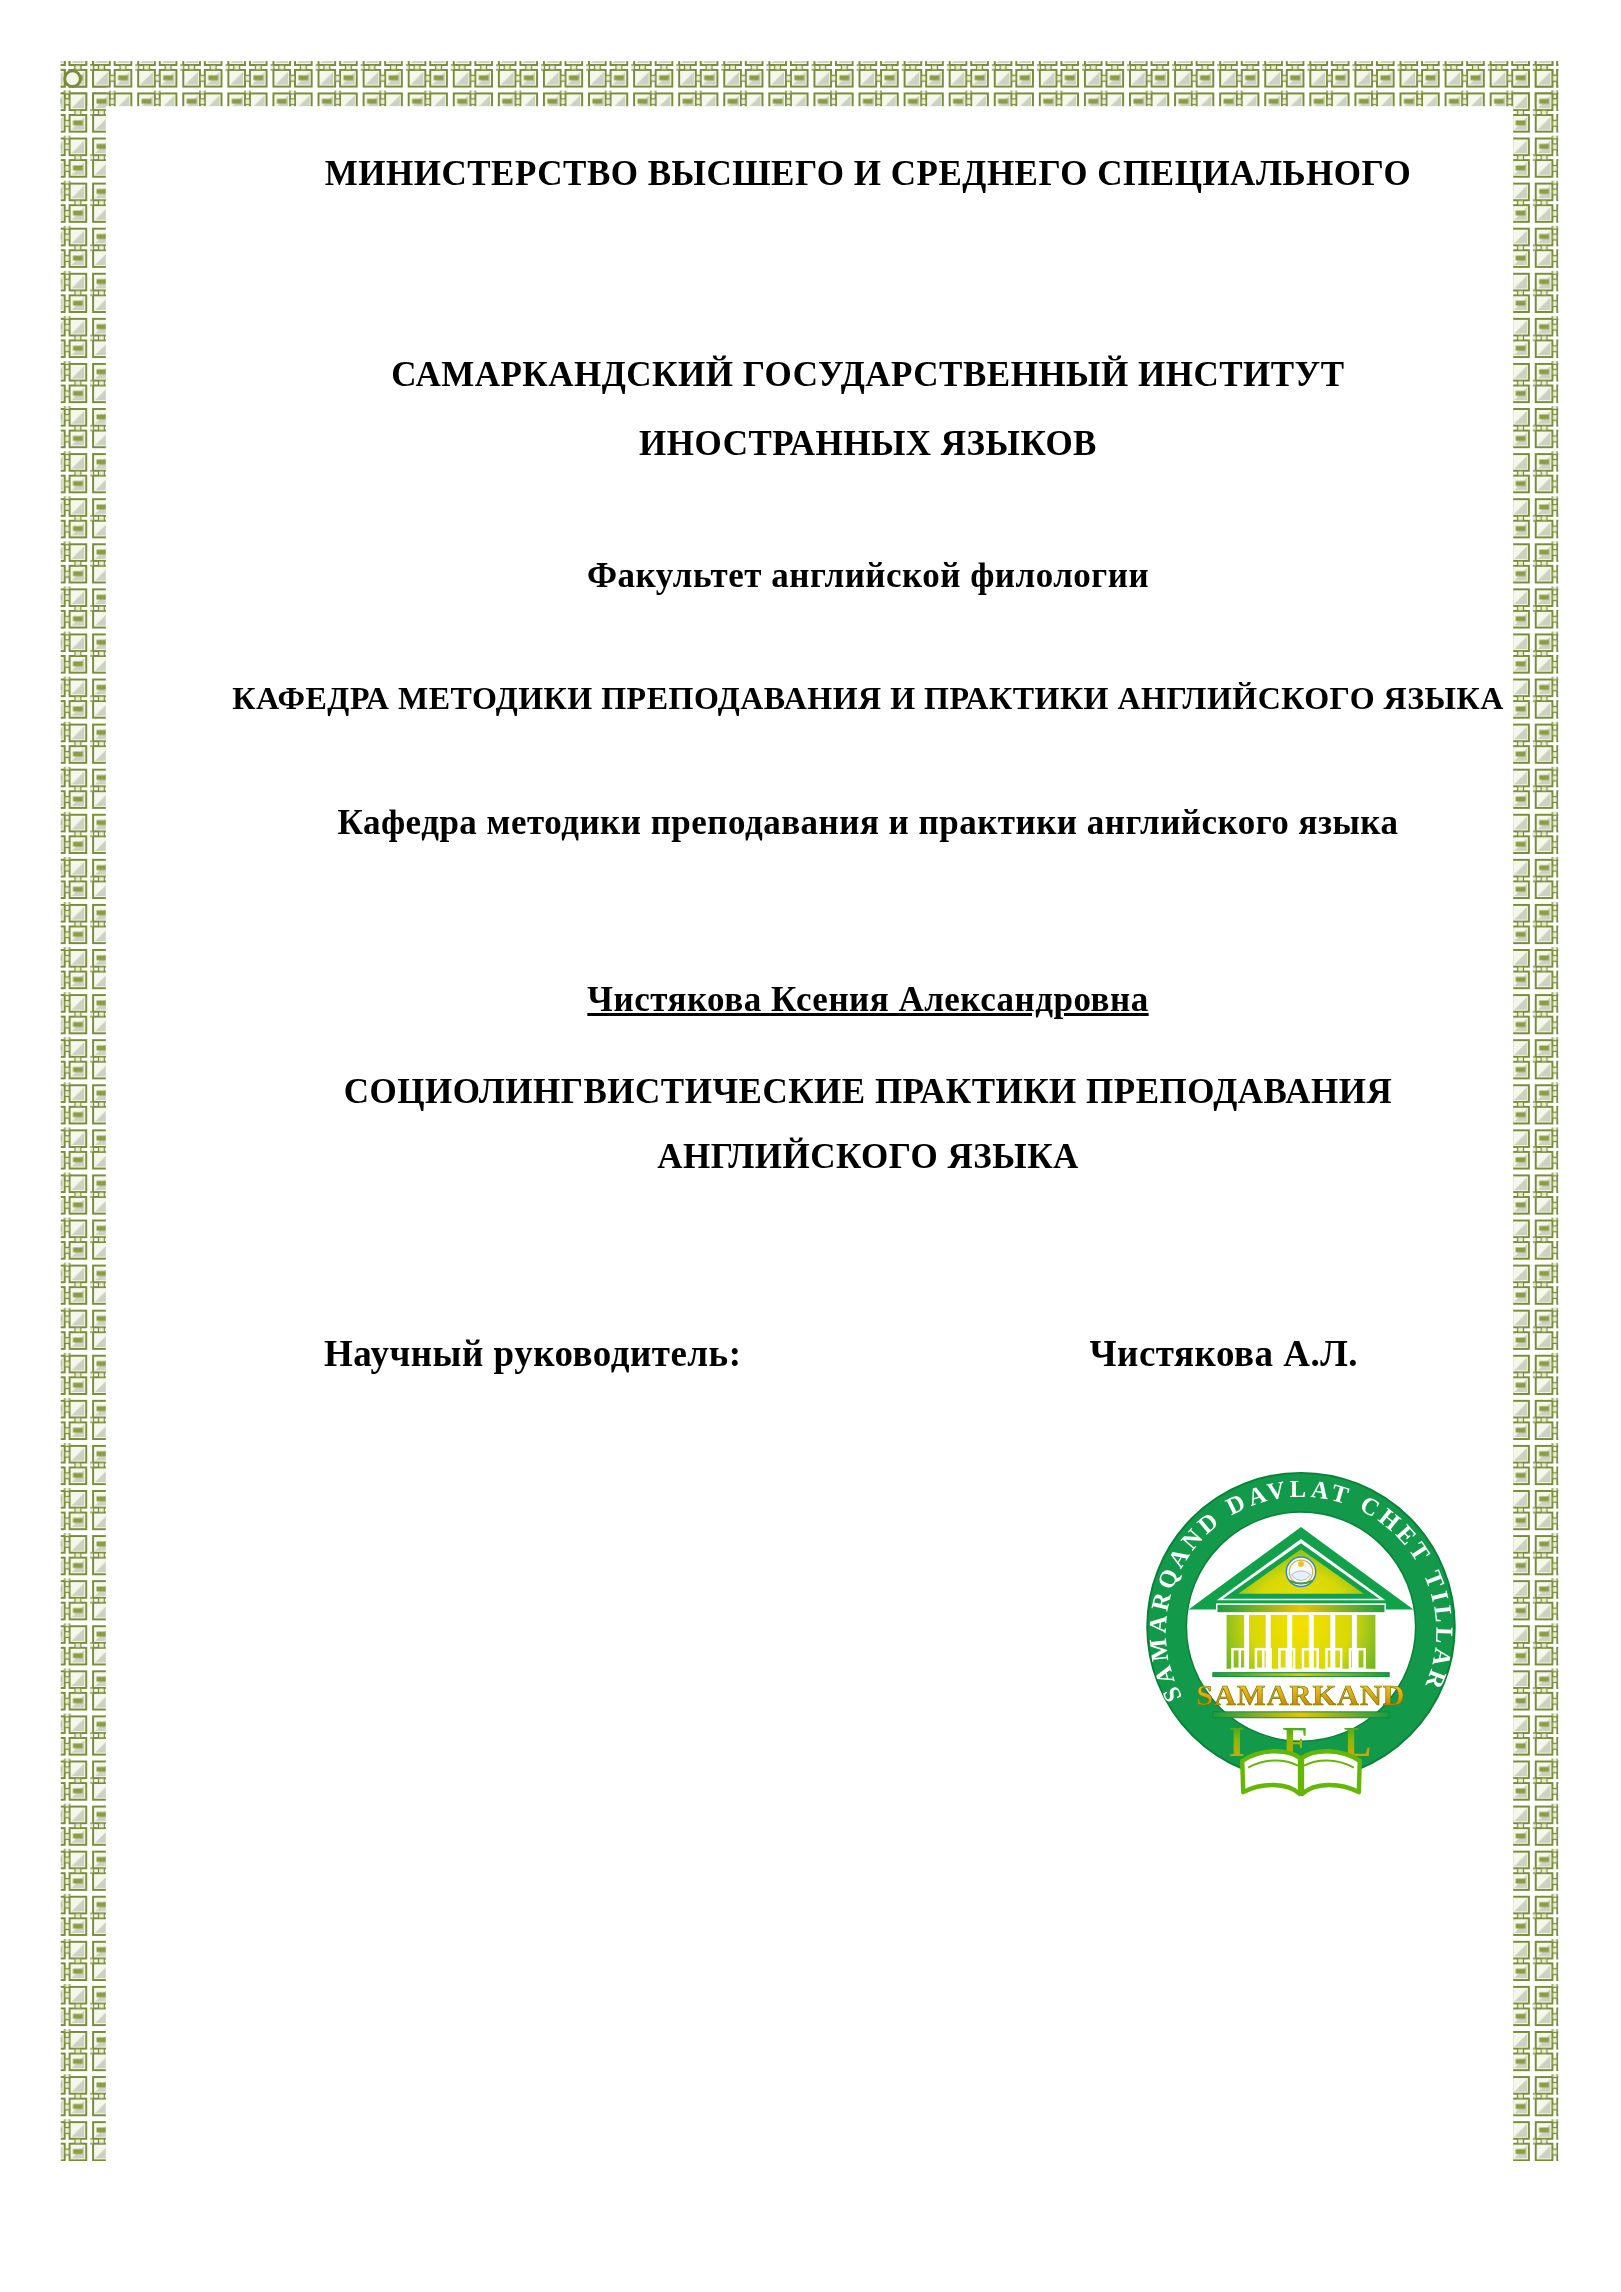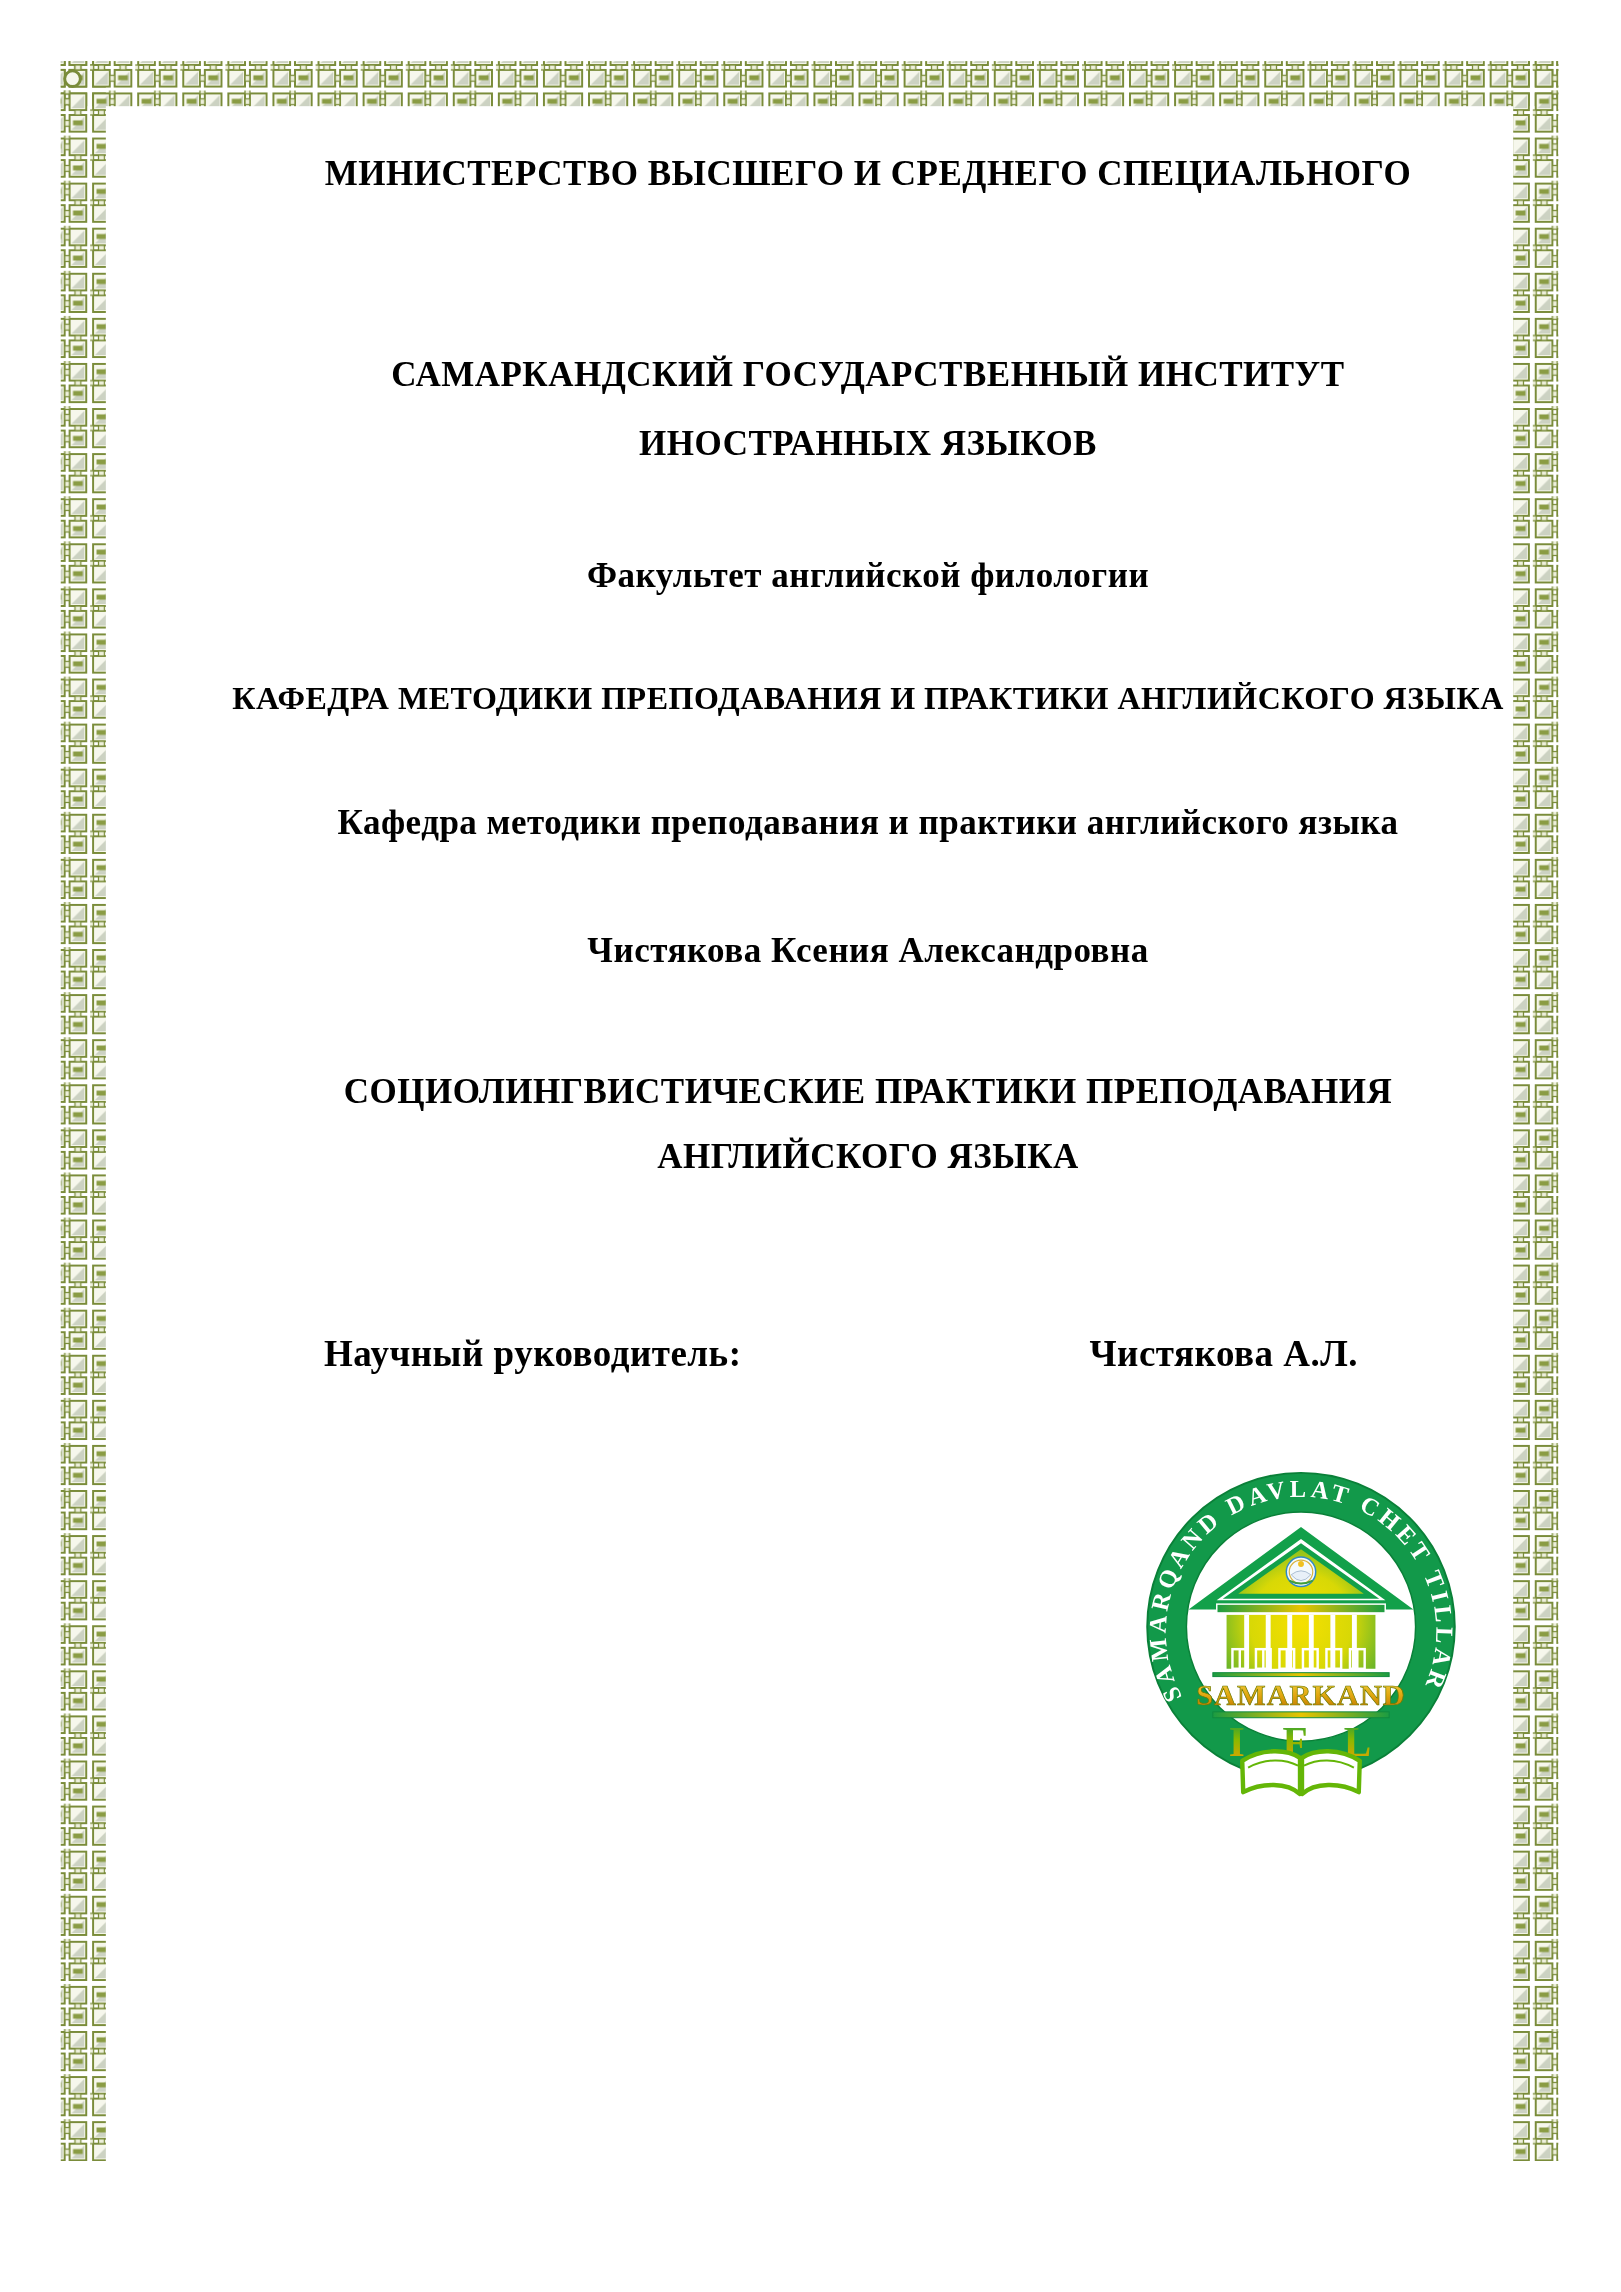--- a/index.html
+++ b/index.html
@@ -20,21 +20,21 @@
     text-align:center; font-weight:bold;
     font-size:35px; line-height:69px;
     letter-spacing:0.5px;
     white-space:nowrap;
   }
   .t-ministry   { top:139px; }
   .t-institute  { top:340px; }
   .t-faculty    { top:541px; }
   .t-deptcaps   { top:664px; font-size:32px; }
   .t-dept       { top:788px; }
-  .t-author     { top:916px; }
+  .t-author     { top:965px;text-decoration:underline; }
   .t-title      { top:1059px; line-height:65px; }
   .t-supervisor {
     top:1319px; font-size:37px;
     display:flex; justify-content:space-between;
     padding:0 157px 0 103px; box-sizing:border-box;gap:28px;
   }
   .t-city { top:2013px; font-weight:normal; letter-spacing:0; }
   .logo {
     position:absolute; left:1144px; top:1467px;
     width:314px; height:333px;

